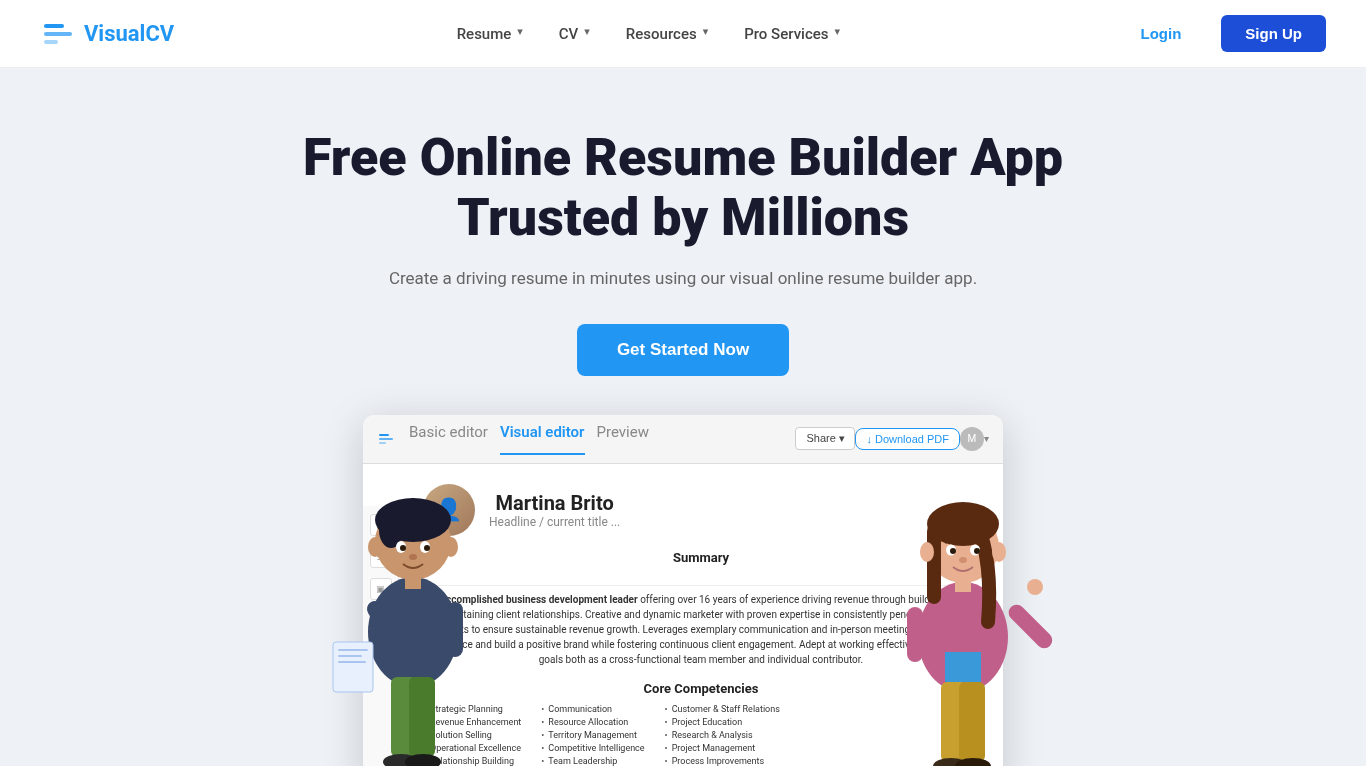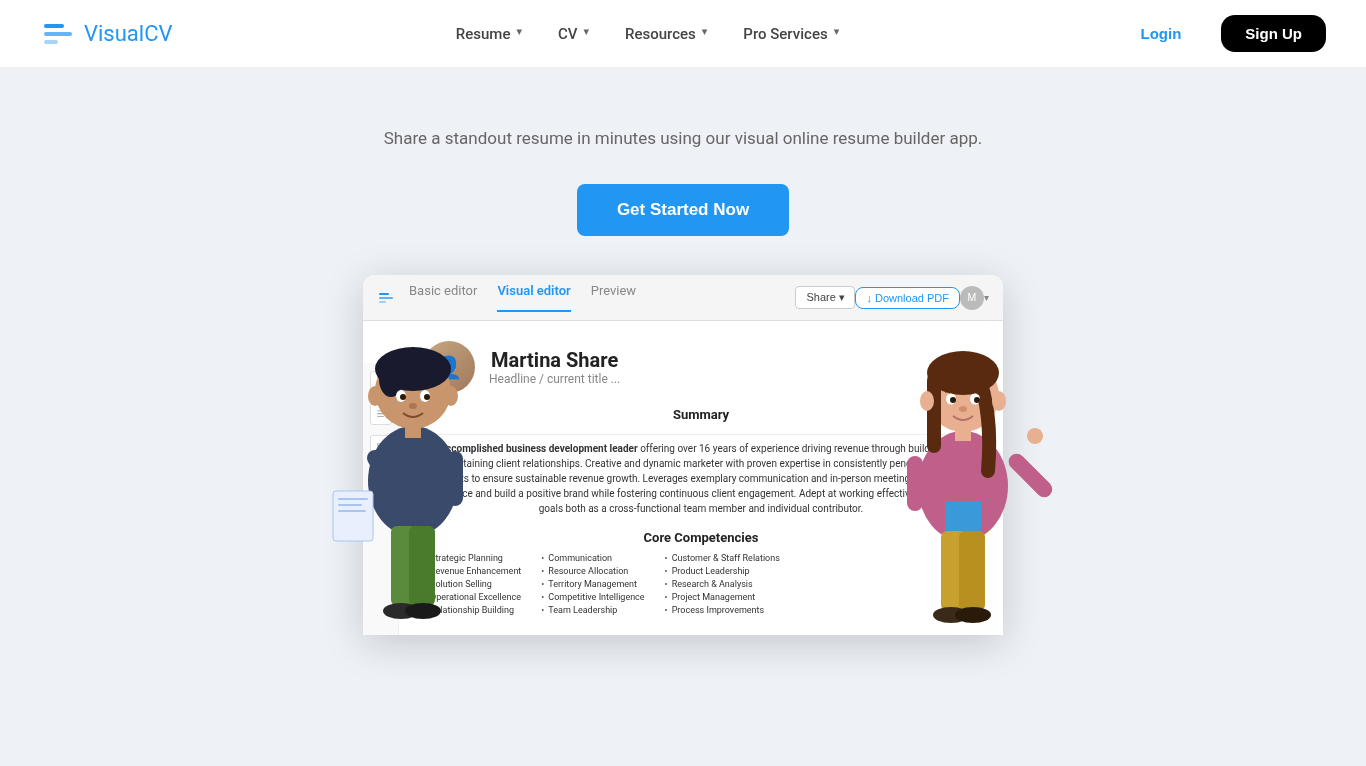--- a/index.html
+++ b/index.html
@@ -23,21 +23,21 @@
       gap: 8px;
       text-decoration: none;
       cursor: pointer;
     }
     .logo-icon {
       width: 36px;
       height: 36px;
     }
     .logo-text {
       font-size: 22px;
-      font-weight: 400;
+      font-weight: 700;
       color: #1a1a2e;
     }
     .logo-text span { color: #2196f3; }
     .navbar-nav {
       display: flex;
       align-items: center;
       gap: 8px;
     }
     .nav-item {
       display: flex;
@@ -69,23 +69,23 @@
       border: none;
       cursor: pointer;
       border-radius: 4px;
       transition: background 0.15s;
     }
     .btn-signup {
       padding: 10px 24px;
       font-size: 15px;
       font-weight: 700;
       color: #fff;
-      background: #000000;
+      background: #1d4ed8;
       border: none;
-      border-radius: 14px;
+      border-radius: 6px;
       cursor: pointer;
       transition: background 0.15s;
     }
 
     
     .hero {
       background: #eef2f7;
       padding: 60px 20px 0;
       text-align: center;
       min-height: 700px;
@@ -154,22 +154,22 @@
     .browser-logo-small {
       display: flex;
       align-items: center;
       gap: 4px;
     }
     .browser-logo-small svg {
       width: 18px; height: 18px;
     }
     .browser-tabs {
       display: flex;
-      gap: 20px;
-      font-size: 13px;
+      gap: 12px;
+      font-size: 15px;
       color: #888;
       text-align: right;
     }
     .browser-tab { cursor: pointer; }
     .browser-tab.active {
       color: #2196f3;
       border-bottom: 2px solid #2196f3;
       padding-bottom: 12px;
       font-weight: 600;
     }
@@ -257,21 +257,21 @@
     .resume-title {
       font-size: 12px;
       color: #888;
     }
     .resume-section-title {
       font-size: 13px;
       font-weight: 700;
       color: #222;
       margin-bottom: 6px;
       border-bottom: 1px solid #eee;
-      padding-bottom: 12px;
+      padding-bottom: 20px;
     }
     .resume-summary {
       font-size: 10px;
       color: #333;
       line-height: 1.5;
       margin-bottom: 14px;
     }
     .resume-summary strong {
       font-weight: 700;
     }
@@ -357,21 +357,22 @@
     </div>
   </div>
 
   <div class="navbar-actions">
     <button class="btn-login">Login</button>
     <button class="btn-signup">Sign Up</button>
   </div>
 </nav>
 
 <section class="hero">
-  <p class="hero-subtitle">Share a standout resume in minutes using our visual online resume builder app.</p>
+  <h1 class="hero-title">Free Online Resume Builder App Trusted by Millions</h1>
+  <p class="hero-subtitle">Create a driving resume in minutes using our visual online resume builder app.</p>
   <button class="btn-cta">Get Started Now</button>
 
   
   <div class="browser-mockup-wrapper">
 
     <div class="character-left">
       <svg viewBox="0 0 180 340" class="person-left-svg" xmlns="http://www.w3.org/2000/svg">
 
         <ellipse cx="90" cy="190" rx="45" ry="55" fill="#3a4a6b"></ellipse>
 
@@ -443,21 +444,21 @@
           <div class="sidebar-icon-box">☰</div>
           <div class="sidebar-icon-box">▣</div>
           <div class="sidebar-icon-box">⊙</div>
         </div>
 
         <div class="browser-content">
 
           <div class="resume-header">
             <div class="resume-avatar">👤</div>
             <div>
-              <div class="resume-name">Martina Share</div>
+              <div class="resume-name">Martina Brito</div>
               <div class="resume-title">Headline / current title ...</div>
             </div>
           </div>
 
           <div class="resume-section-title">Summary</div>
           <p class="resume-summary">
             <strong>Accomplished business development leader</strong><span> offering over 16 years of experience driving revenue through building and maintaining client relationships. Creative and dynamic marketer with proven expertise in consistently penetrating new markets to ensure sustainable revenue growth. Leverages exemplary communication and in-person meetings to establish presence and build a positive brand while fostering continuous client engagement. Adept at working effectively to achieve goals both as a cross-functional team member and individual contributor.</span>
           </p>
 
           <div class="resume-competencies-title">Core Competencies</div>
@@ -506,21 +507,21 @@
                   <span>Team Leadership</span>
                 </div>
             </div>
             <div class="competency-col">
               <div class="competency-item">
                   <span class="bullet">•</span>
                   <span>Customer &amp; Staff Relations</span>
                 </div>
               <div class="competency-item">
                   <span class="bullet">•</span>
-                  <span>Product Leadership</span>
+                  <span>Project Education</span>
                 </div>
               <div class="competency-item">
                   <span class="bullet">•</span>
                   <span>Research &amp; Analysis</span>
                 </div>
               <div class="competency-item">
                   <span class="bullet">•</span>
                   <span>Project Management</span>
                 </div>
               <div class="competency-item">

